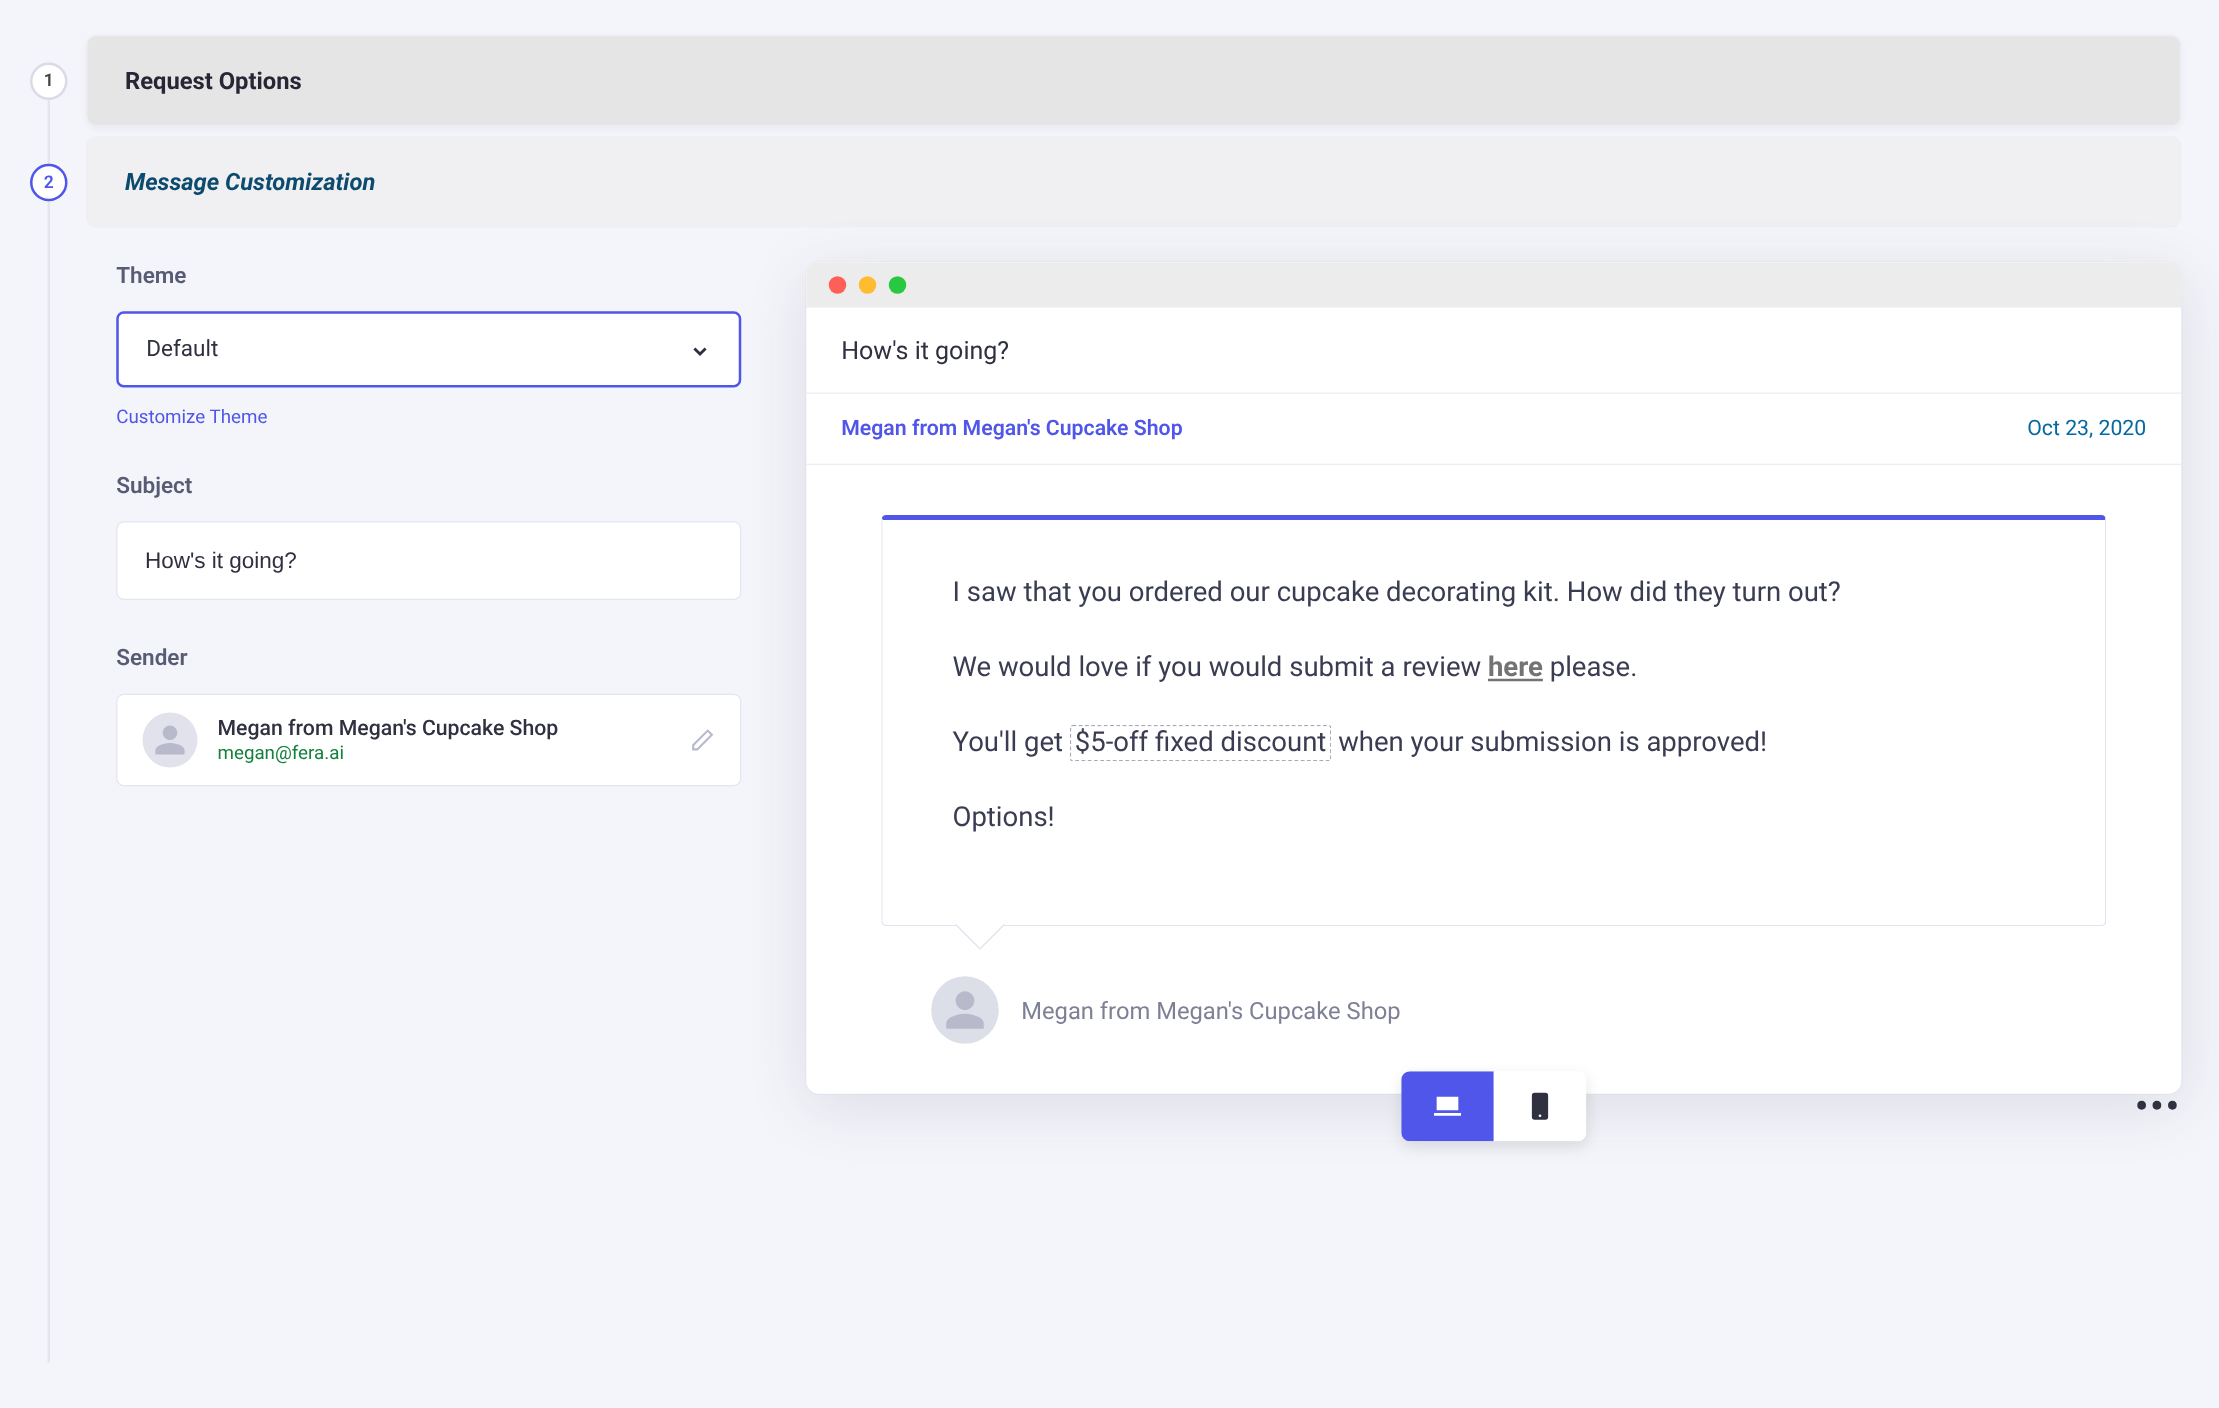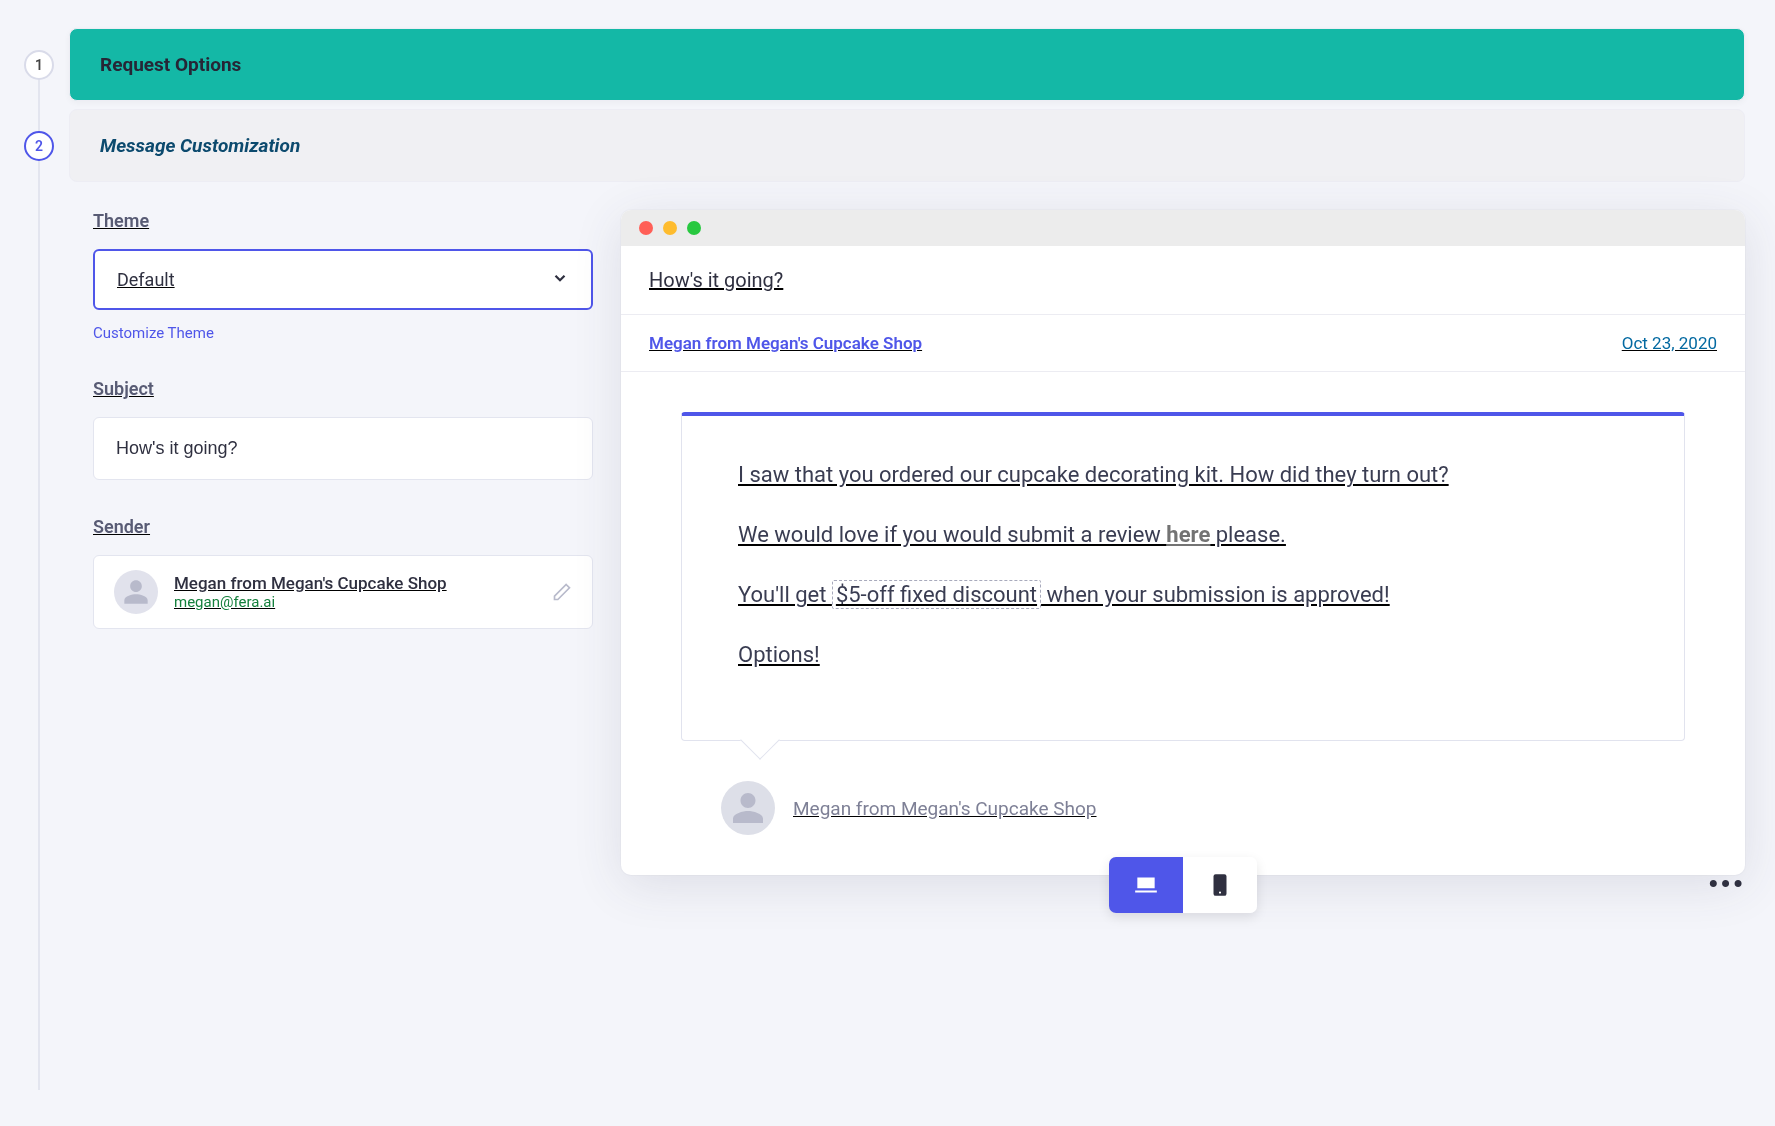--- a/index.html
+++ b/index.html
@@ -54,49 +54,48 @@
     margin-right: 30px;
     font-size: 19px;
     font-weight: 700;
     color: #262636;
   }
   .step-panel.active {
     color: #0c4a6e;
     font-style: italic;
   }
   .step-panel.collapsed {
-    background: #14b8a6;
+    background: #e5e5e5;
     box-shadow: 0 2px 6px rgba(0,0,0,0.04);
   }
   
   .content {
     display: flex;
     padding-left: 69px;
     padding-right: 30px;
     margin-top: 28px;
-    gap: 28px;
+    gap: 52px;
     align-items: flex-start;
-    text-decoration: underline;
   }
   .left-col {
     width: 500px;
   }
   .field-label {
     font-size: 18px;
     font-weight: 600;
     color: #585b74;
     margin-bottom: 18px;
   }
   .select-wrap {
     border: 2px solid #4f56e9;
     border-radius: 6px;
     padding: 18px 22px;
     display: flex;
     justify-content: space-between;
-    align-items: flex-start;
+    align-items: flex-end;
     font-size: 18px;
     color: #2f3040;
     cursor: pointer;
     background: #fff;
   }
   .chevron {
     width: 18px; height: 18px;
   }
   .customize-link {
     color: #4f56e9;

